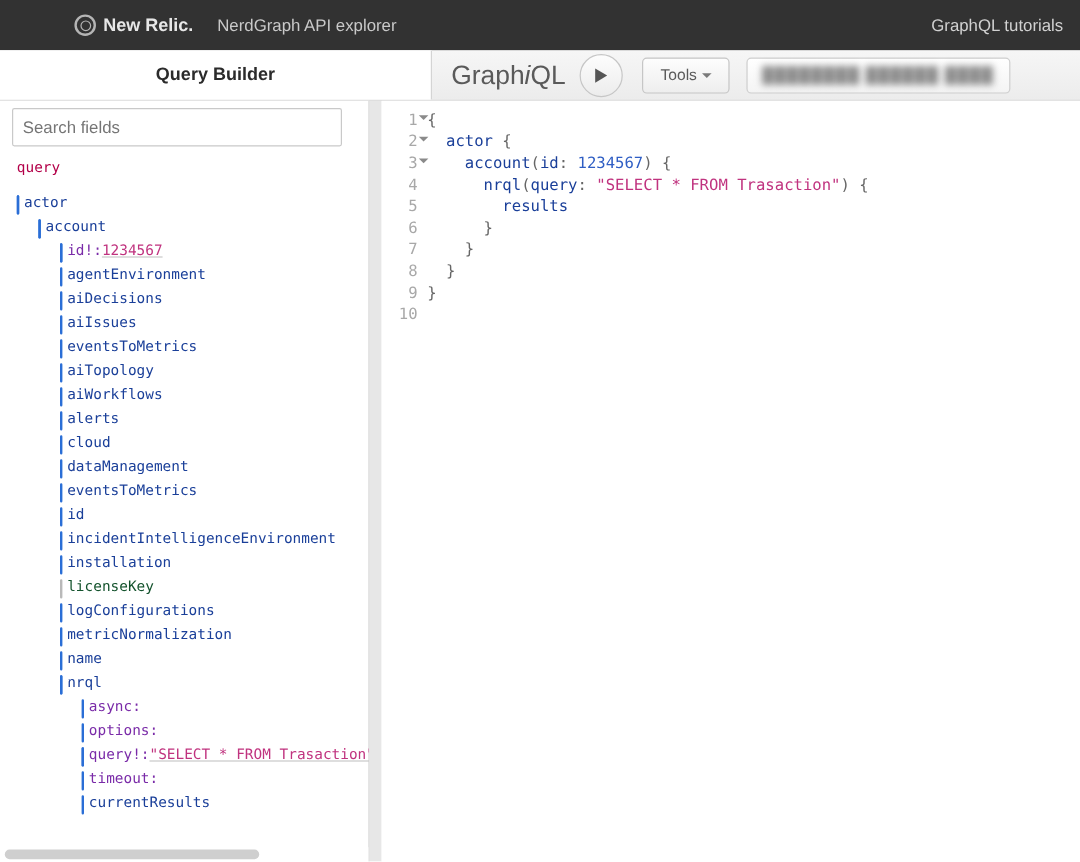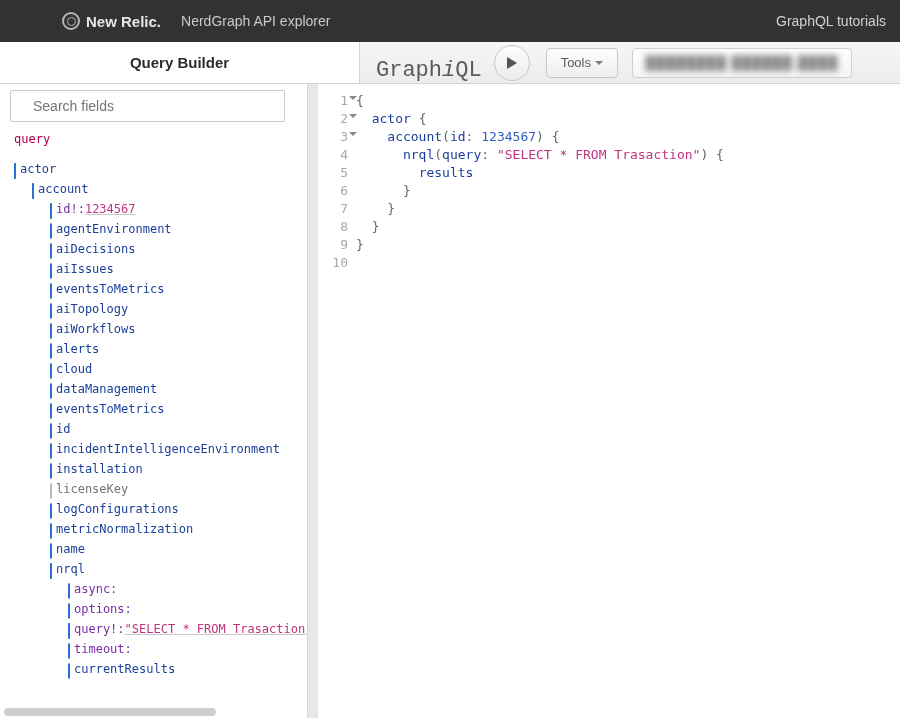--- a/index.html
+++ b/index.html
@@ -40,22 +40,22 @@
     display:flex;
     align-items:stretch;
   }
   .toolbar .qb-title {
     width:360px; display:flex;align-items:center;justify-content:center;
     font-weight:700; font-size:15px; color:#2b2b2b;
     border-right:1px solid #d4d4d4;
     background:#fff;
   }
   .toolbar .graphiql-title {
-    font-size:22px; font-family:Liberation Mono, monospace; color:#5a5a5a;
-    display:flex;align-items:flex-end; margin-left:16px;
+    font-size:22px; font-family:Liberation Sans, sans-serif; color:#5a5a5a;
+    display:flex;align-items:center; margin-left:16px;
   }
   .toolbar .graphiql-title .i { font-style:italic;}
   .play-btn {
     width:36px;height:36px;border:1px solid #c6c6c6;border-radius:50%;
     background:linear-gradient(#fdfdfd,#ececec);
     display:flex;align-items:center;justify-content:center;margin:auto 12px;
     cursor:pointer;
   }
   .play-btn svg{width:12px;height:14px;fill:#555;}
   .tools-btn {
@@ -85,21 +85,21 @@
   .editor-col { flex:1; display:flex; background:#fff;}
   .gutter-scroll {
     width:10px; background:#e7e7e7;
   }
   .builder-scroll {
     overflow:auto; padding:8px 0 6px 0; flex:1;
   }
   .search-fields {
     margin:6px 10px 4px 10px;
     border:1px solid #c9c9c9; border-radius:2px; height:32px;
-    padding:0 22px; font-size:14px; color:#888; width:275px;
+    padding:0 8px; font-size:14px; color:#888; width:275px;
   }
   .root-label {
     color:#b30049; font-family:Menlo,Consolas,monospace; font-size:12px;
     margin:6px 0 6px 14px;
   }
   .tree { font-family:Menlo,Consolas,monospace; font-size:12px; line-height:18px; }
   .tree ul { list-style:none; padding-left:18px; }
   .tree > ul { padding-left:14px; }
   .tree li { white-space:nowrap; }
   .tree li .cb {
@@ -110,21 +110,21 @@
   .tree li .cb.checked {
     background:#2a6ed6;
   }
   .tree li .cb.checked::after{
     content:"✓"; color:#fff; font-size:11px; position:absolute; left:1px; top:-3px;
   }
   .tree li .cb.disabled {
     border-color:#b9b9b9;
   }
   .field-name { color:#1a3f99; }
-  .field-name.muted { color:#737373; }
+  .field-name.muted { color:#14532d; }
   .arg-name { color:#7a2ba8; }
   .arg-val  { color:#c0337f; text-decoration:underline; text-decoration-color:#c9c9c9;}
 
   .bottom-hscroll {
     height:12px; background:#fff; position:relative;
   }
   .bottom-hscroll .thumb{
     position:absolute;left:4px;top:2px;height:8px;width:212px;
     background:#cfcfcf;border-radius:4px;
   }

